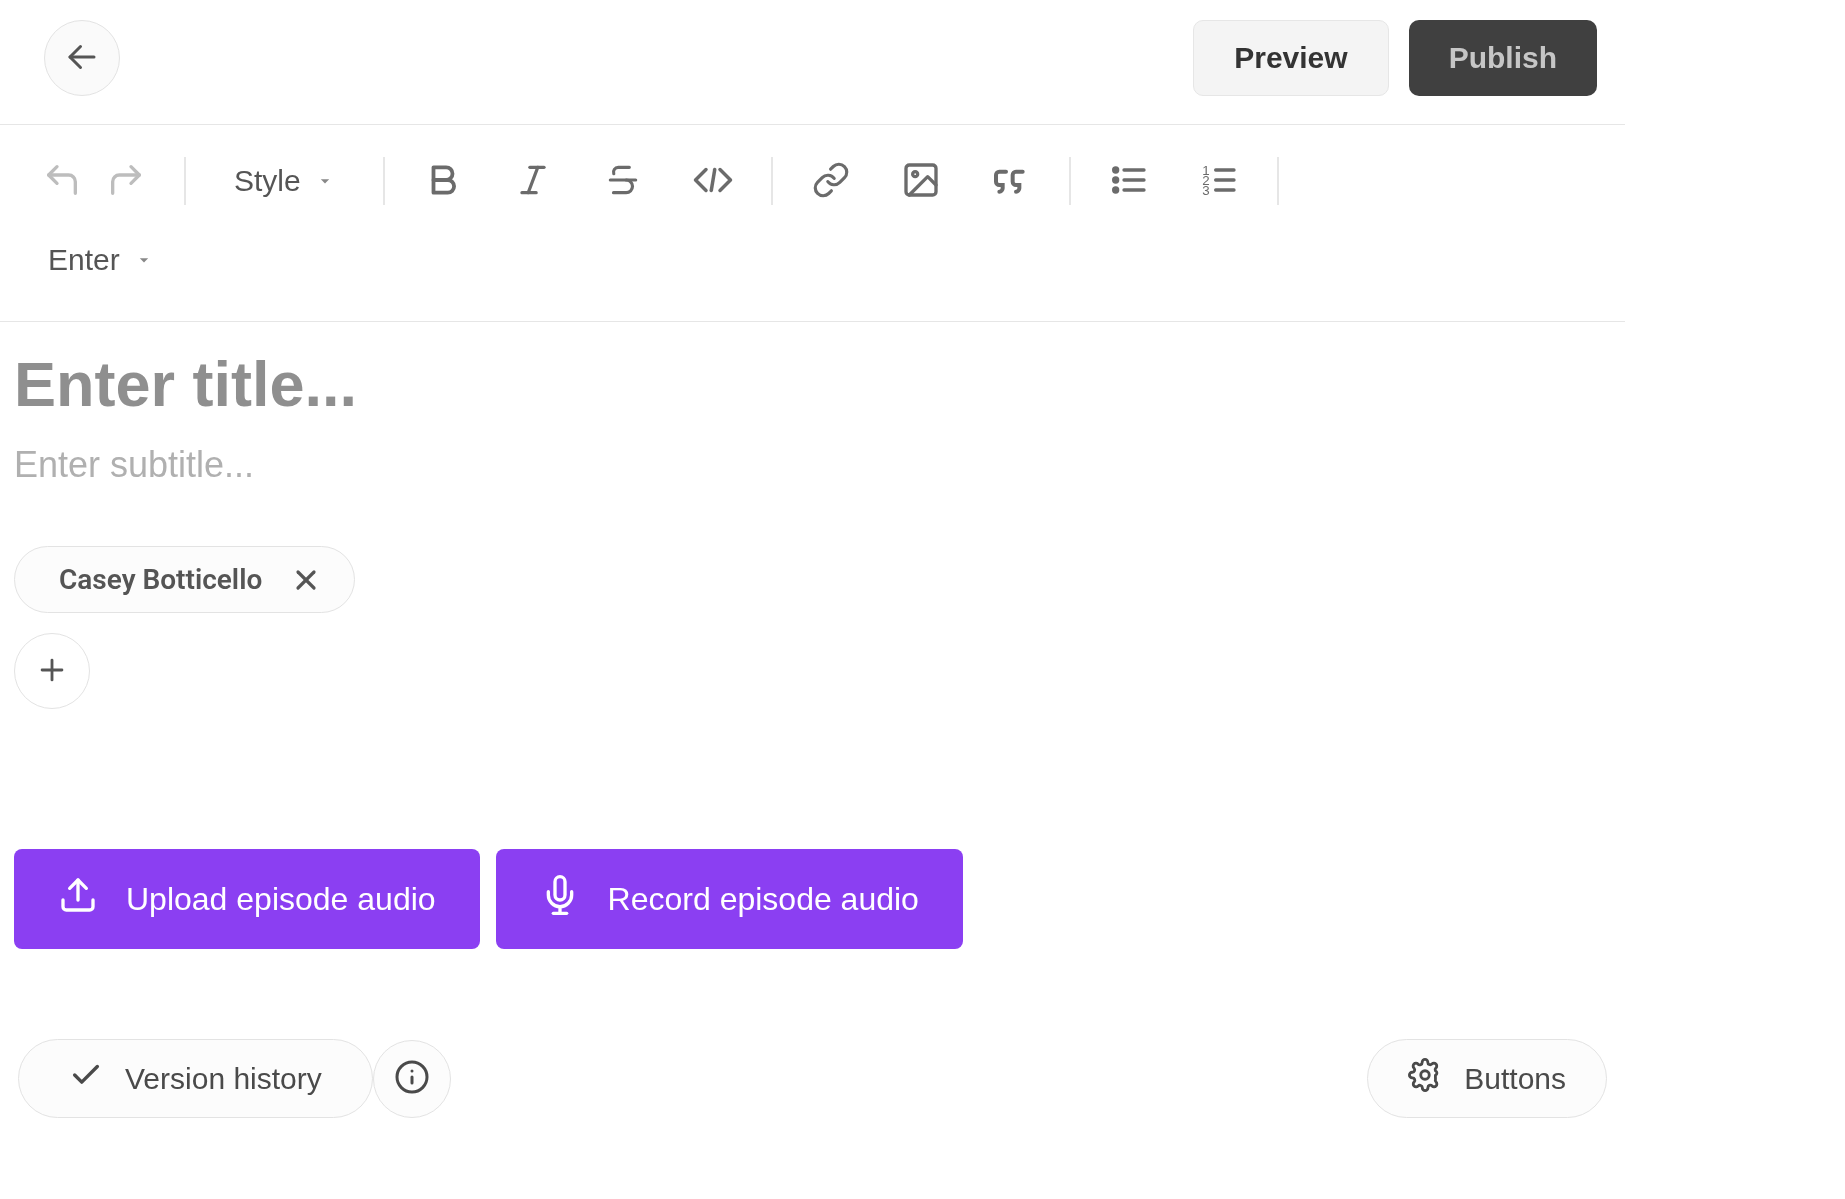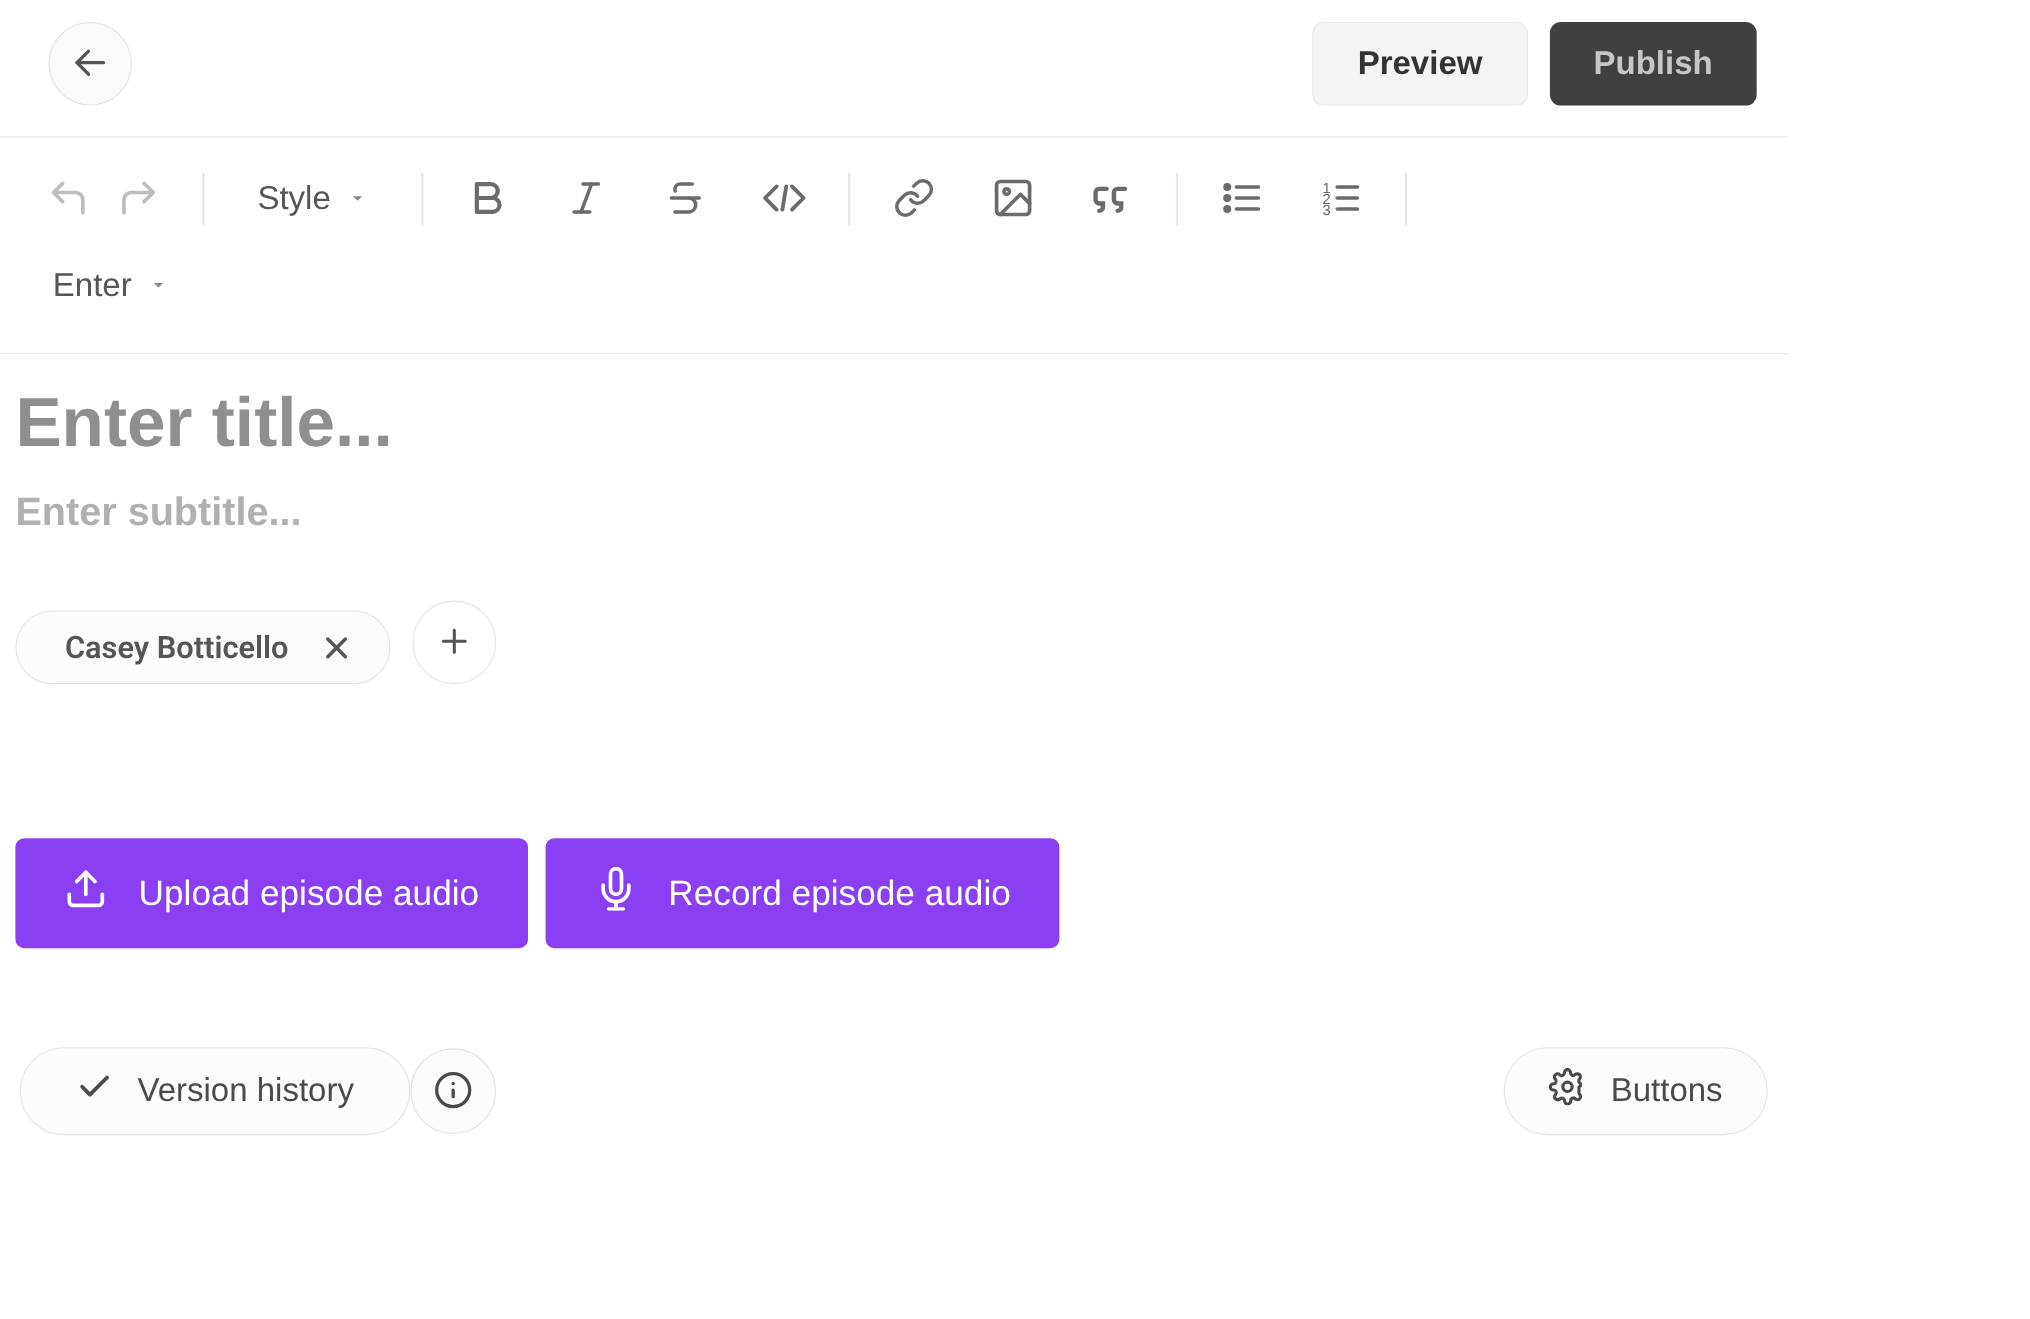--- a/index.html
+++ b/index.html
@@ -97,30 +97,31 @@
     font-weight: 800;
     color: #8f8f8f;
     border: none;
     outline: none;
     width: 100%;
     background: transparent;
   }
   .title-field::placeholder { color: #8f8f8f; }
   .subtitle-field {
     font-size: 36px;
-    font-weight: 700;
+    font-weight: 400;
     color: #b0b0b0;
     border: none; outline: none; width: 100%; background: transparent;
     margin-top: 24px;
   }
   .subtitle-field::placeholder { color: #b0b0b0; }
 
   .author-row {
-    display: flex; align-items: flex-end; gap: 20px;
+    display: flex; align-items: flex-start; gap: 20px;
     margin-top: 60px;
+    flex-direction: column;
   }
   .author-chip {
     display: flex; align-items: center; gap: 28px;
     padding: 16px 32px 16px 44px;
     border: 1.5px solid #e3e3e3;
     background: #fcfcfc;
     border-radius: 999px;
     font-size: 28px;
     font-weight: 600;
     color: #555;

